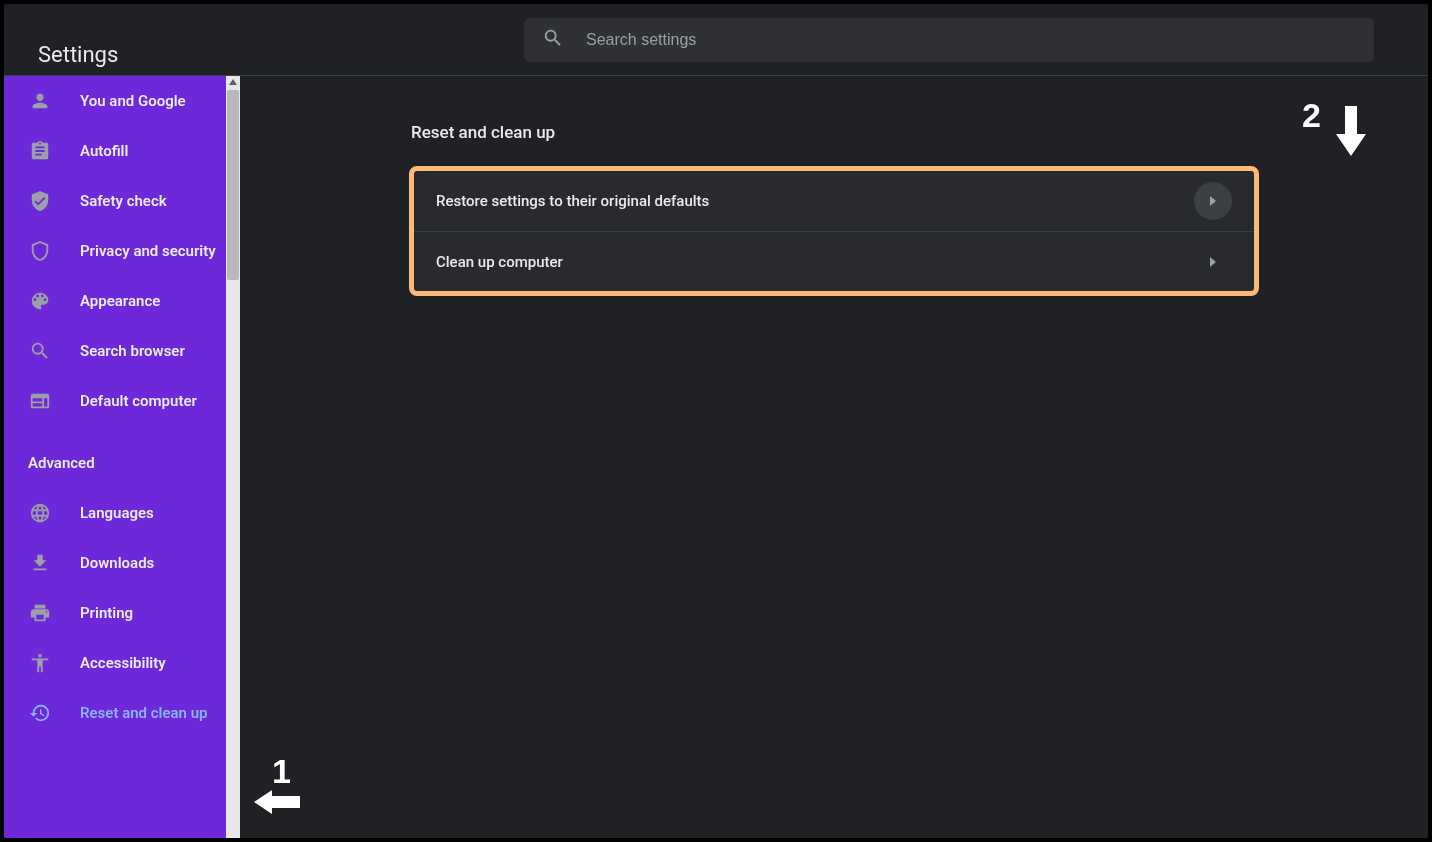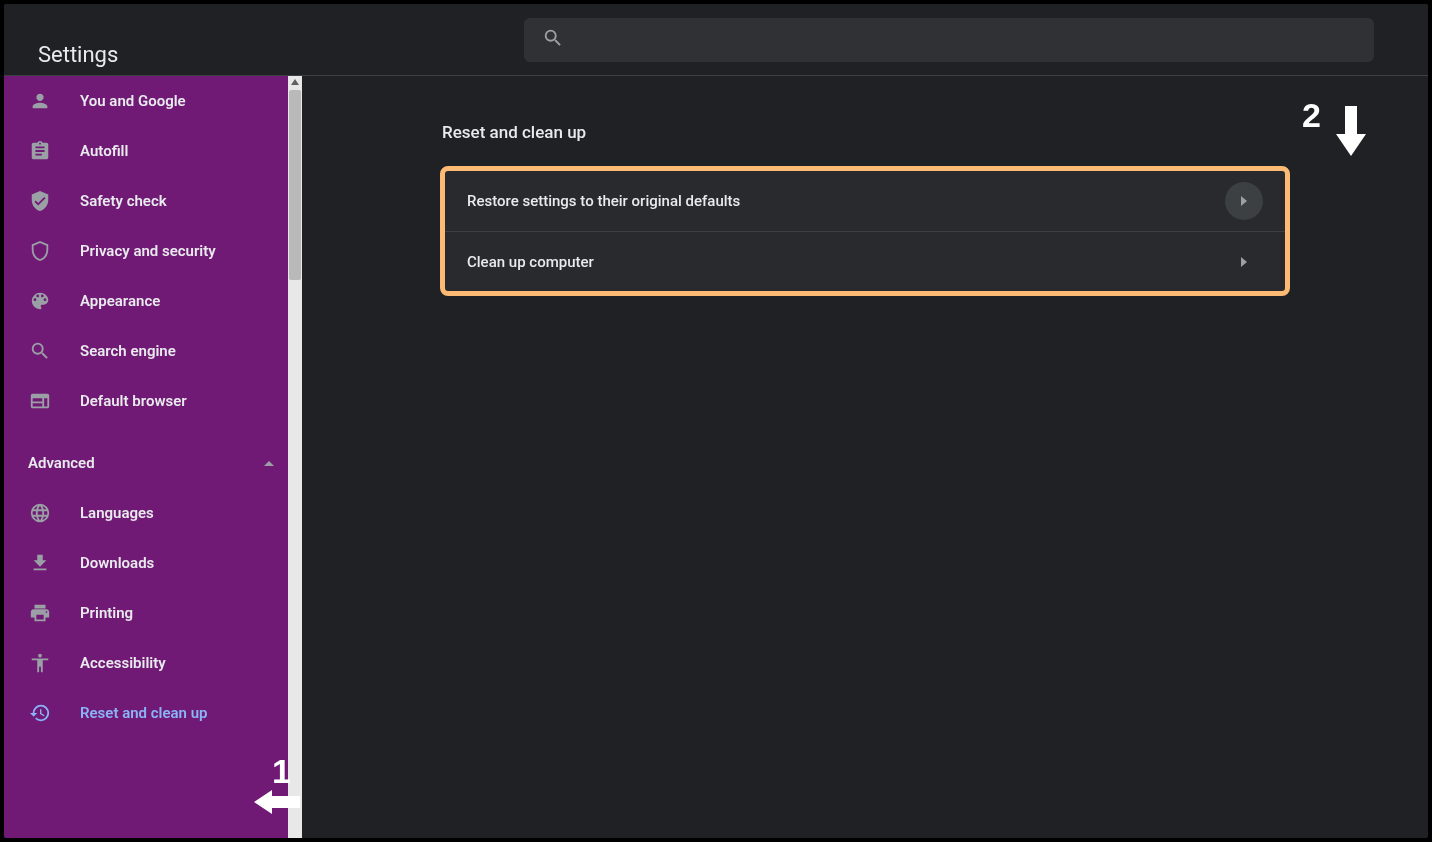--- a/index.html
+++ b/index.html
@@ -52,25 +52,25 @@
   }
   .search-input::placeholder { color: #9aa0a6; }
 
   
   .body {
     display: flex;
     height: calc(100% - 72px);
     position: relative;
   }
   .sidebar {
-    width: 298px;
+    width: 236px;
     height: 100%;
     overflow: hidden;
     position: relative;
-    background: #701a75;
+    background: #6d28d9;
   }
   .sidebar-inner {
     width: 298px;
   }
   .nav-item {
     height: 50px;
     display: flex;
     align-items: center;
     padding: 0 12px 0 24px;
     gap: 28px;
@@ -163,20 +163,21 @@
 <div class="frame">
 
   <div class="header">
     <div class="header-title">Settings</div>
     <div class="search-wrap">
       <span class="icon">
         <svg viewBox="0 0 24 24">
             <path d="M15.5 14h-.79l-.28-.27A6.471 6.471 0 0016 9.5 6.5 6.5 0 109.5 16c1.61 0 3.09-.59 4.23-1.57l.27.28v.79l5 4.99L20.49 19l-4.99-5zm-6 0C7.01 14 5 11.99 5 9.5S7.01 5 9.5 5 14 7.01 14 9.5 11.99 14 9.5 14z"></path>
           </svg>
       </span>
+      <input class="search-input" placeholder="Search settings" style="">
     </div>
   </div>
 
   <div class="body">
     <div class="sidebar">
       <div class="sidebar-inner">
 
         <div class="nav-item">
           <span class="icon">
               <svg viewBox="0 0 24 24">
@@ -221,30 +222,30 @@
             </span>
           <span class="label">Appearance</span>
         </div>
 
         <div class="nav-item">
           <span class="icon">
               <svg viewBox="0 0 24 24">
                 <path d="M15.5 14h-.79l-.28-.27A6.471 6.471 0 0016 9.5 6.5 6.5 0 109.5 16c1.61 0 3.09-.59 4.23-1.57l.27.28v.79l5 4.99L20.49 19l-4.99-5zm-6 0C7.01 14 5 11.99 5 9.5S7.01 5 9.5 5 14 7.01 14 9.5 11.99 14 9.5 14z"></path>
               </svg>
             </span>
-          <span class="label">Search engine</span>
+          <span class="label">Search browser</span>
         </div>
 
         <div class="nav-item">
           <span class="icon">
               <svg viewBox="0 0 24 24">
                 <path d="M20 4H4c-1.1 0-2 .9-2 2v12c0 1.1.9 2 2 2h16c1.1 0 2-.9 2-2V6c0-1.1-.9-2-2-2zM4 9h10.5v3.5H4V9zm0 5.5h10.5V18H4v-3.5zM20 18h-3.5V9H20v9z"></path>
               </svg>
             </span>
-          <span class="label">Default browser</span>
+          <span class="label">Default computer</span>
         </div>
 
 
         <div class="section-toggle">
           <span class="label">Advanced</span>
           <span class="caret"></span>
         </div>
 
         <div class="nav-item">
           <span class="icon">

